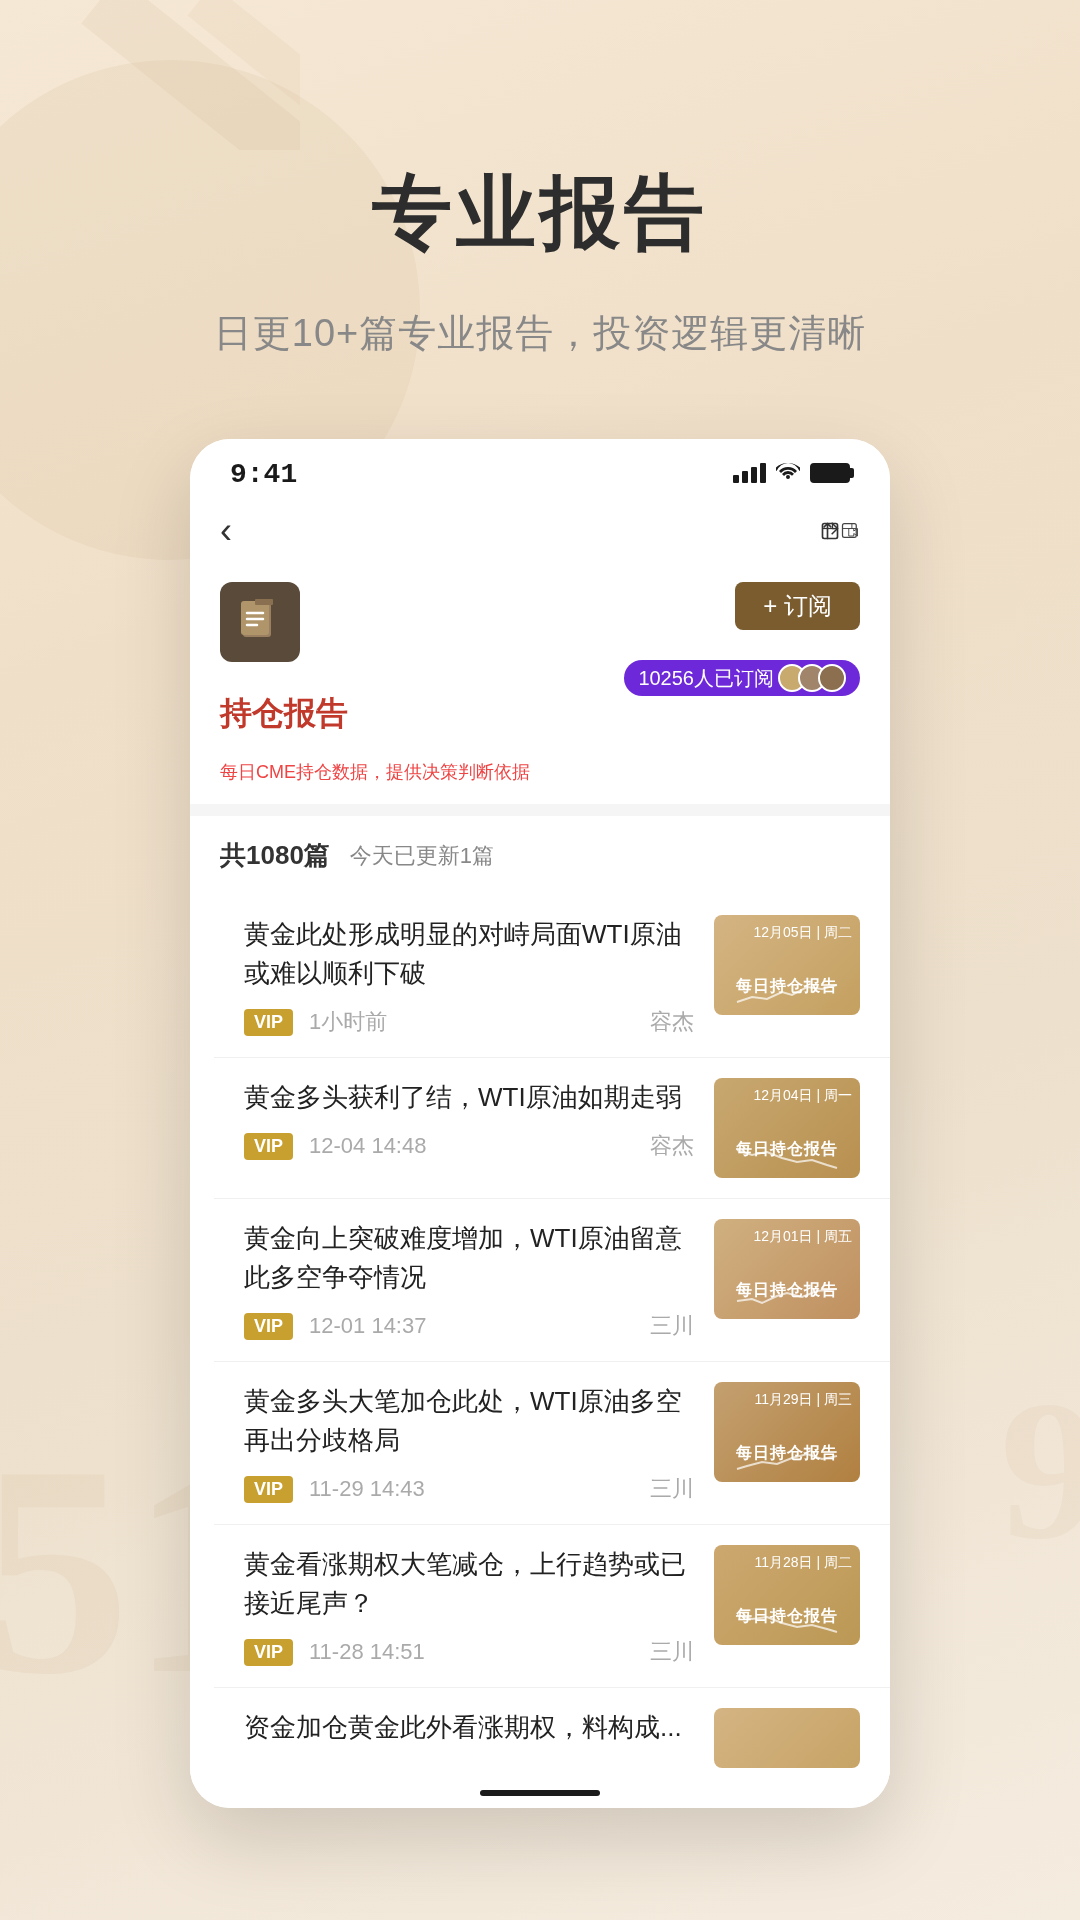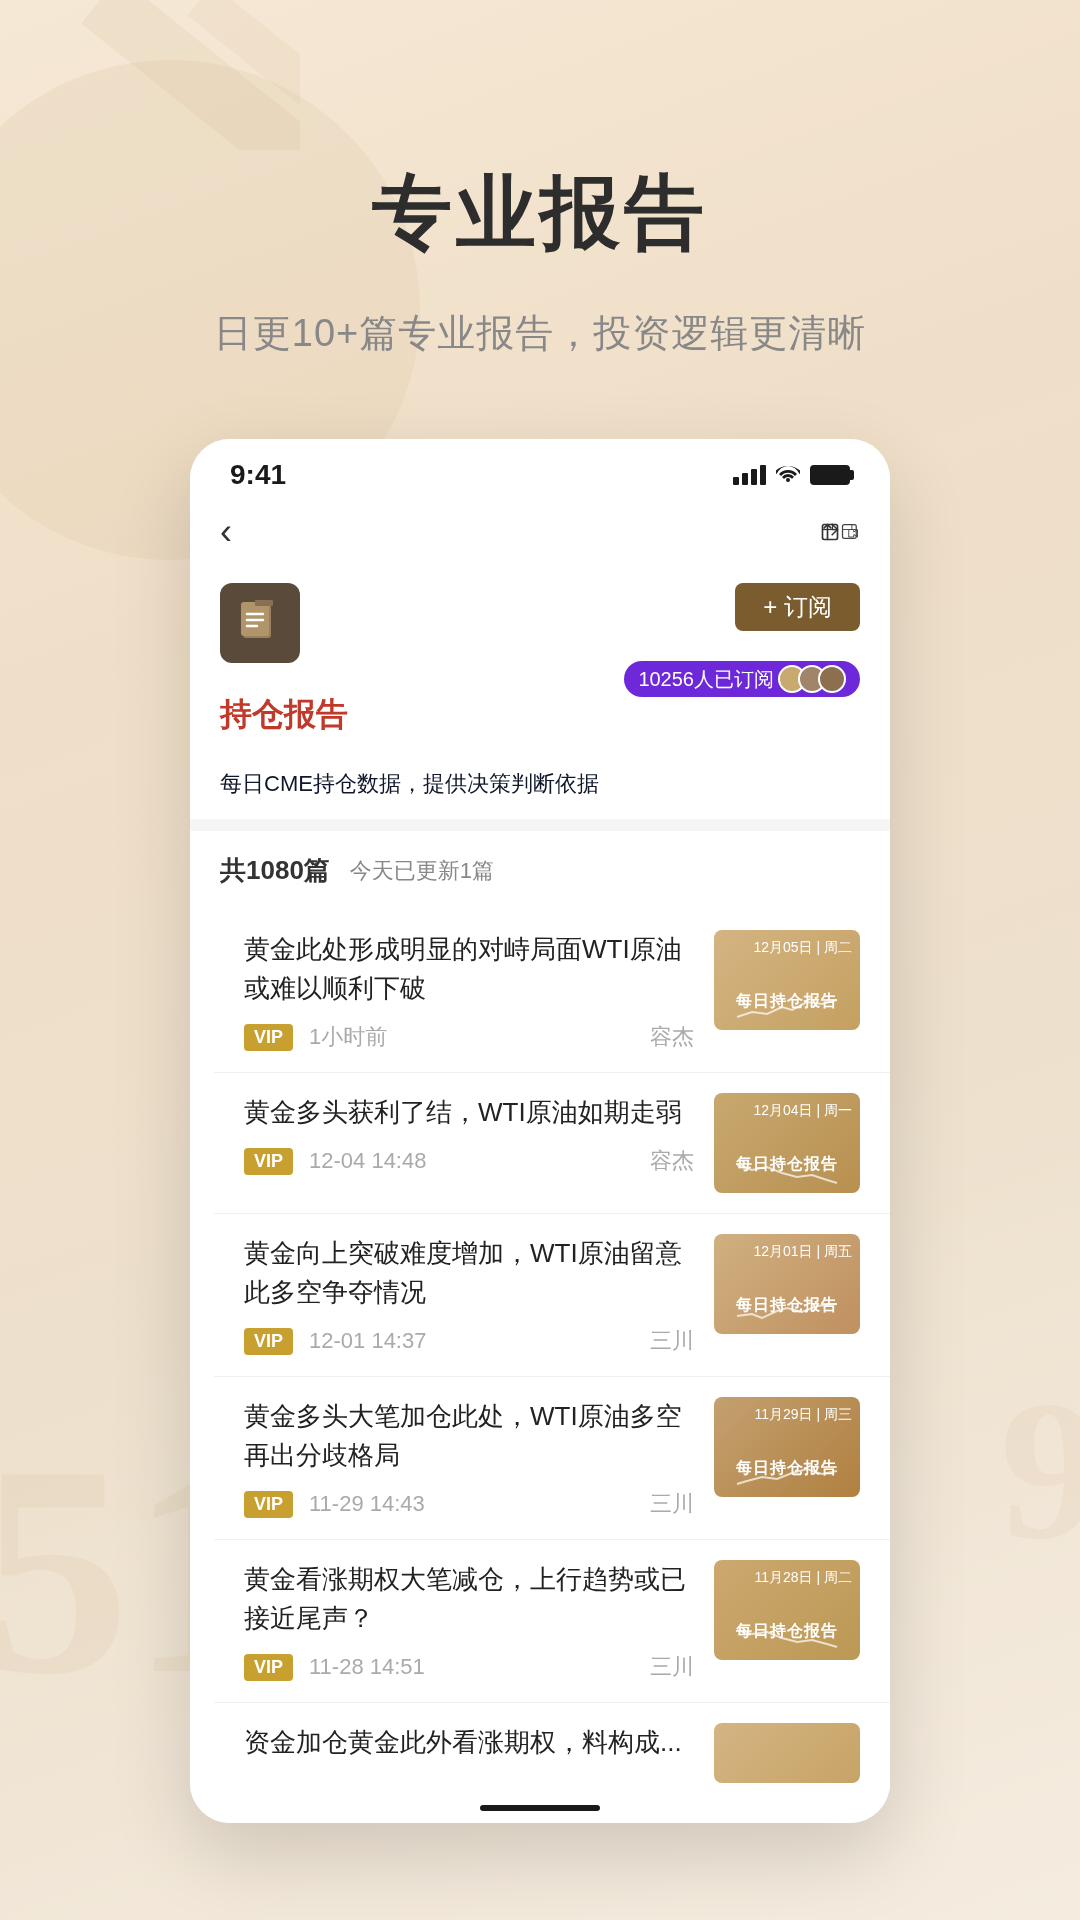--- a/index.html
+++ b/index.html
@@ -98,23 +98,24 @@
       border-radius: 40px;
       box-shadow: 0 30px 80px rgba(0,0,0,0.15);
       overflow: hidden;
       position: relative;
     }
 
     
     .status-bar {
       display: flex;
       justify-content: space-between;
-      align-items: center;
+      align-items: flex-start;
       padding: 20px 40px 10px;
       background: white;
+      font-family: Liberation Mono, monospace;
     }
 
     .status-time {
       font-size: 28px;
       font-weight: 600;
       color: #1a1a1a;
     }
 
     .status-icons {
       display: flex;
@@ -260,23 +261,23 @@
       overflow: hidden;
     }
 
     .sub-avatar:first-child { margin-left: 0; }
 
     .sub-avatar-1 { background: #c8a96e; }
     .sub-avatar-2 { background: #a0856a; }
     .sub-avatar-3 { background: #8b6f4e; }
 
     .channel-desc {
-      font-size: 22px;
-      color: #0f172a;
-      margin-top: 24px;
+      font-size: 18px;
+      color: #ef4444;
+      margin-top: 16px;
       clear: both;
     }
 
     
     .divider {
       height: 12px;
       background: #f5f5f5;
     }
 
     

